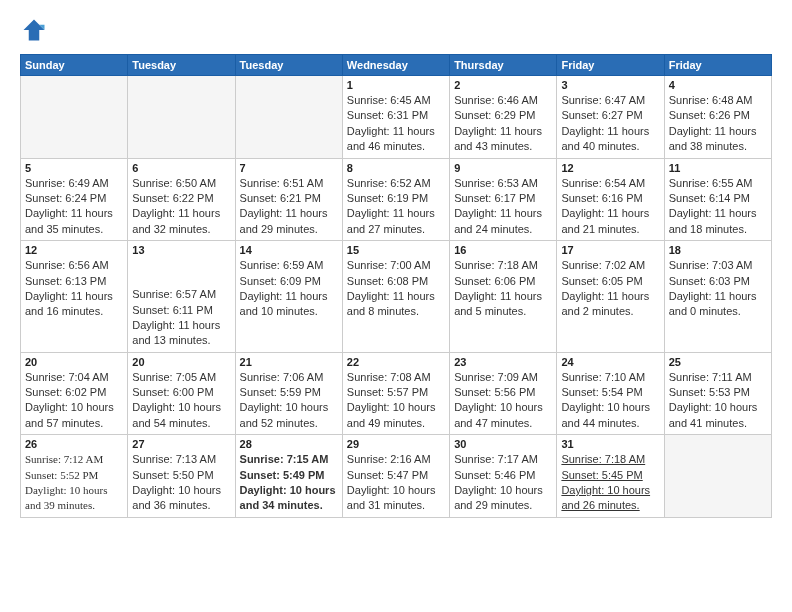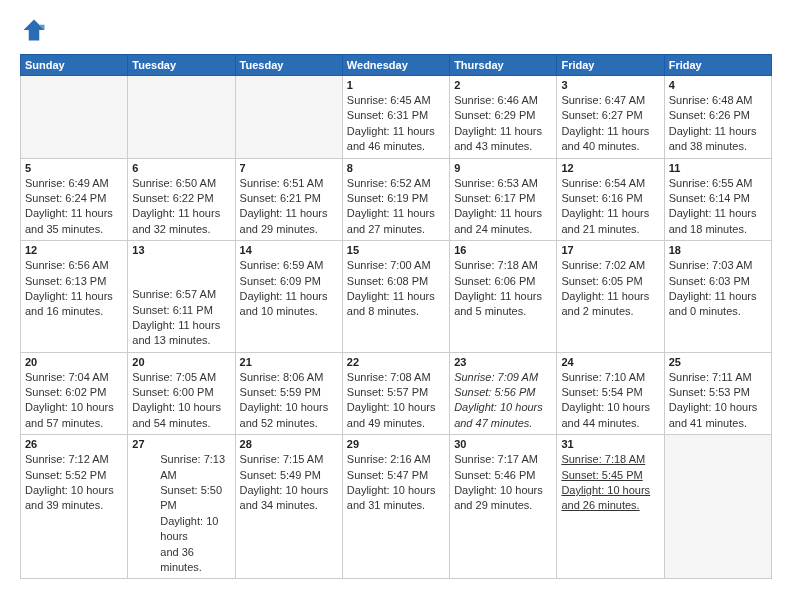--- a/index.html
+++ b/index.html
@@ -269,35 +269,35 @@
           </td>
           <td>
             <span class="day-num">20</span>
             <div class="day-info" style="white-space: pre-line;">Sunrise: 7:05 AM
 Sunset: 6:00 PM
 Daylight: 10 hours
 and 54 minutes.</div>
           </td>
           <td>
             <span class="day-num">21</span>
-            <div class="day-info" style="white-space: pre-line;">Sunrise: 8:06 AM
+            <div class="day-info" style="white-space: pre-line;">Sunrise: 7:06 AM
 Sunset: 5:59 PM
 Daylight: 10 hours
 and 52 minutes.</div>
           </td>
           <td>
             <span class="day-num">22</span>
             <div class="day-info" style="white-space: pre-line;">Sunrise: 7:08 AM
 Sunset: 5:57 PM
 Daylight: 10 hours
 and 49 minutes.</div>
           </td>
           <td>
             <span class="day-num">23</span>
-            <div class="day-info" style="white-space: pre-line; font-style: italic;">Sunrise: 7:09 AM
+            <div class="day-info" style="white-space: pre-line;">Sunrise: 7:09 AM
 Sunset: 5:56 PM
 Daylight: 10 hours
 and 47 minutes.</div>
           </td>
           <td>
             <span class="day-num">24</span>
             <div class="day-info" style="white-space: pre-line;">Sunrise: 7:10 AM
 Sunset: 5:54 PM
 Daylight: 10 hours
 and 44 minutes.</div>
@@ -306,35 +306,35 @@
             <span class="day-num">25</span>
             <div class="day-info" style="white-space: pre-line;">Sunrise: 7:11 AM
 Sunset: 5:53 PM
 Daylight: 10 hours
 and 41 minutes.</div>
           </td>
         </tr>
         <tr>
           <td>
             <span class="day-num">26</span>
-            <div class="day-info" style="white-space: pre-line;">Sunrise: 7:12 AM
+            <div class="day-info" style="white-space: pre-line; font-family: Liberation Serif, serif;">Sunrise: 7:12 AM
 Sunset: 5:52 PM
 Daylight: 10 hours
 and 39 minutes.</div>
           </td>
           <td>
             <span class="day-num">27</span>
-            <div class="day-info" style="white-space: pre-line; margin-left: 28px;">Sunrise: 7:13 AM
+            <div class="day-info" style="white-space: pre-line;">Sunrise: 7:13 AM
 Sunset: 5:50 PM
 Daylight: 10 hours
 and 36 minutes.</div>
           </td>
           <td>
             <span class="day-num">28</span>
-            <div class="day-info" style="white-space: pre-line;">Sunrise: 7:15 AM
+            <div class="day-info" style="white-space: pre-line; font-weight: bold;">Sunrise: 7:15 AM
 Sunset: 5:49 PM
 Daylight: 10 hours
 and 34 minutes.</div>
           </td>
           <td>
             <span class="day-num">29</span>
             <div class="day-info" style="white-space: pre-line;">Sunrise: 2:16 AM
 Sunset: 5:47 PM
 Daylight: 10 hours
 and 31 minutes.</div>

